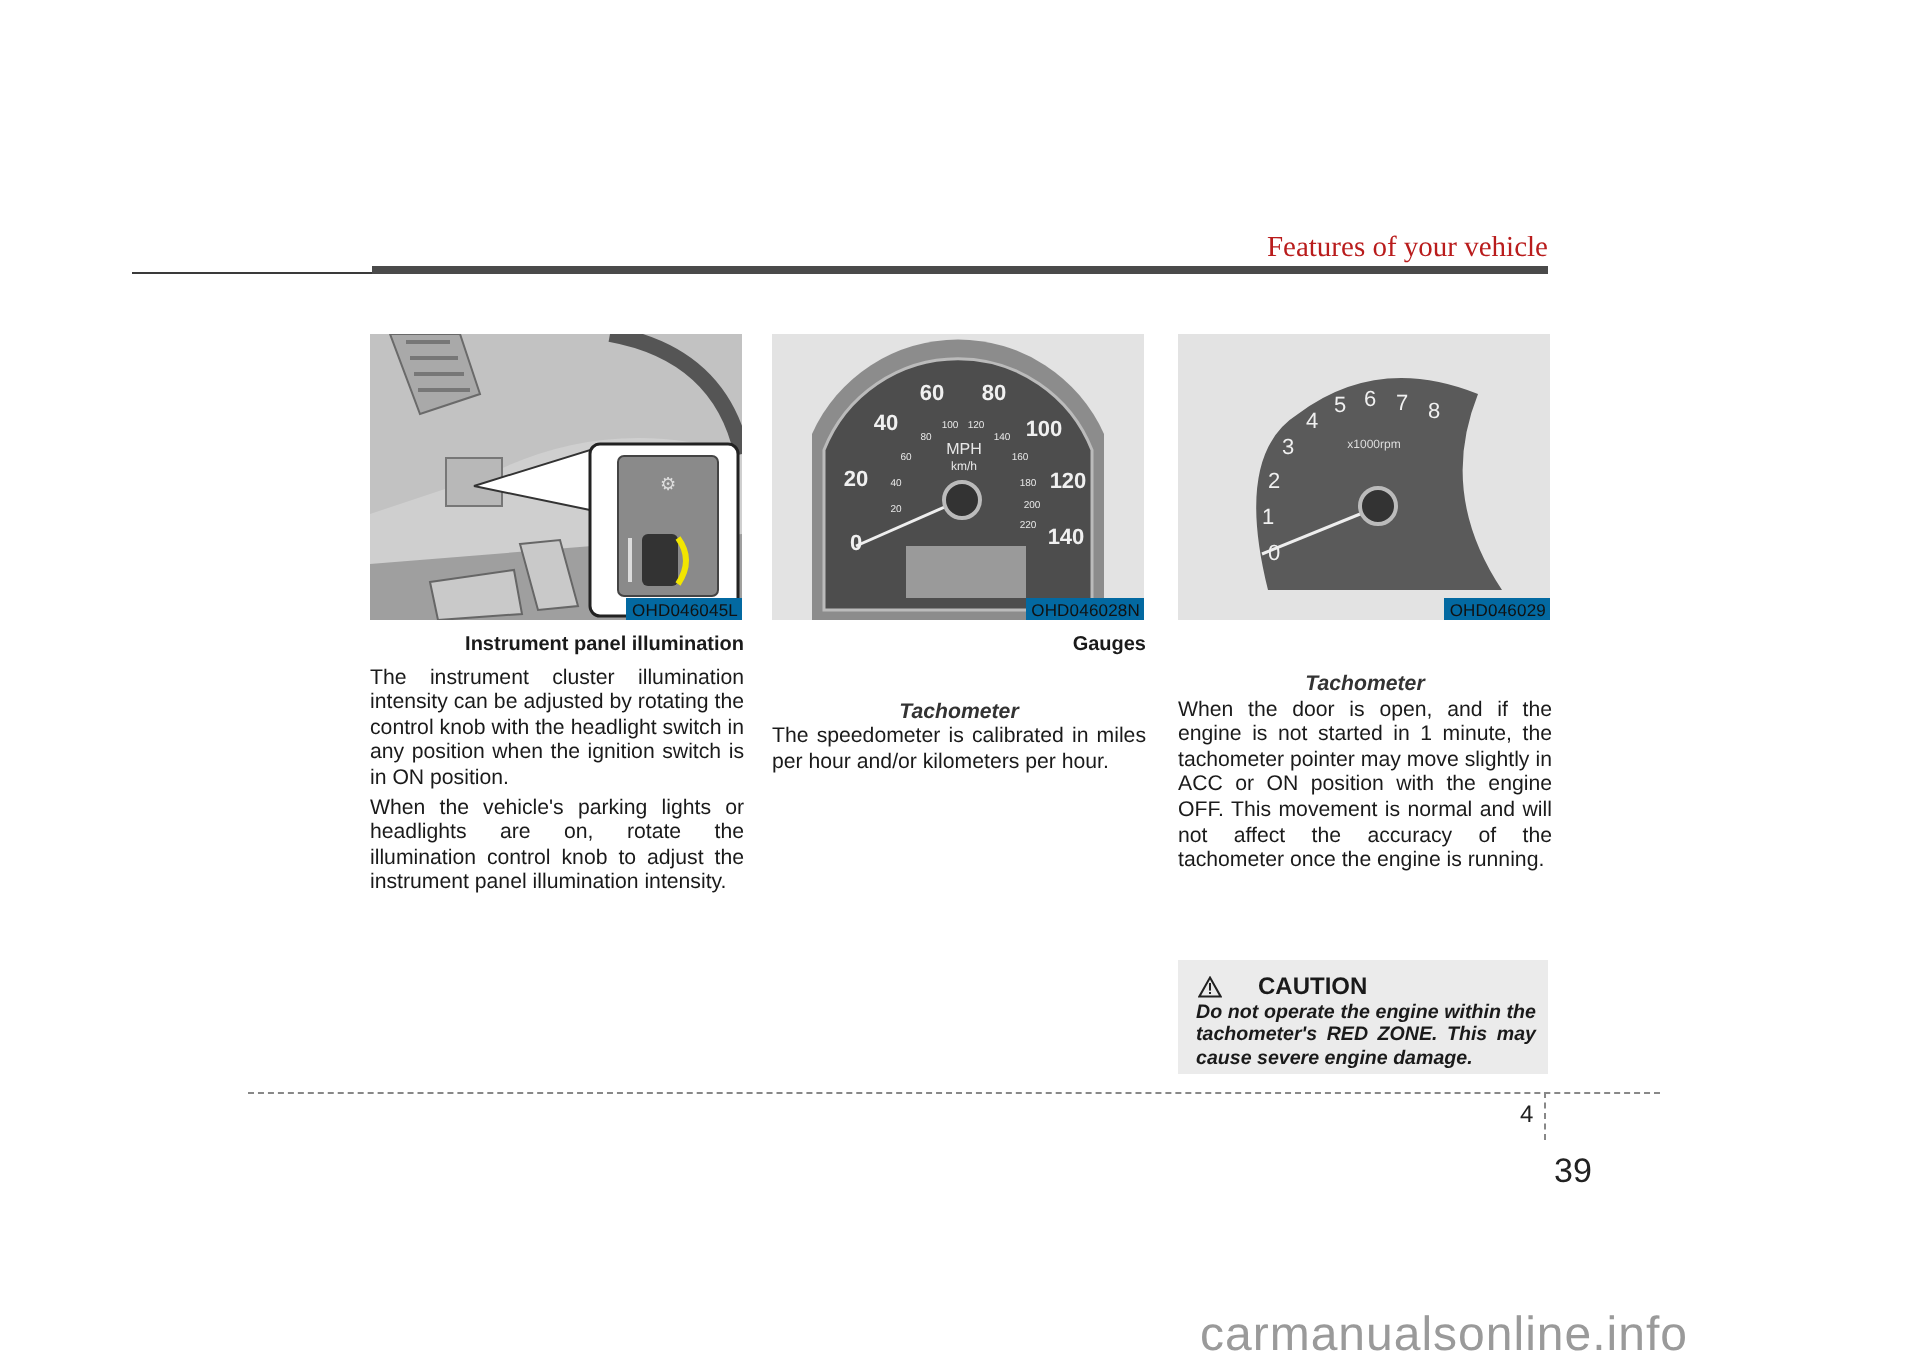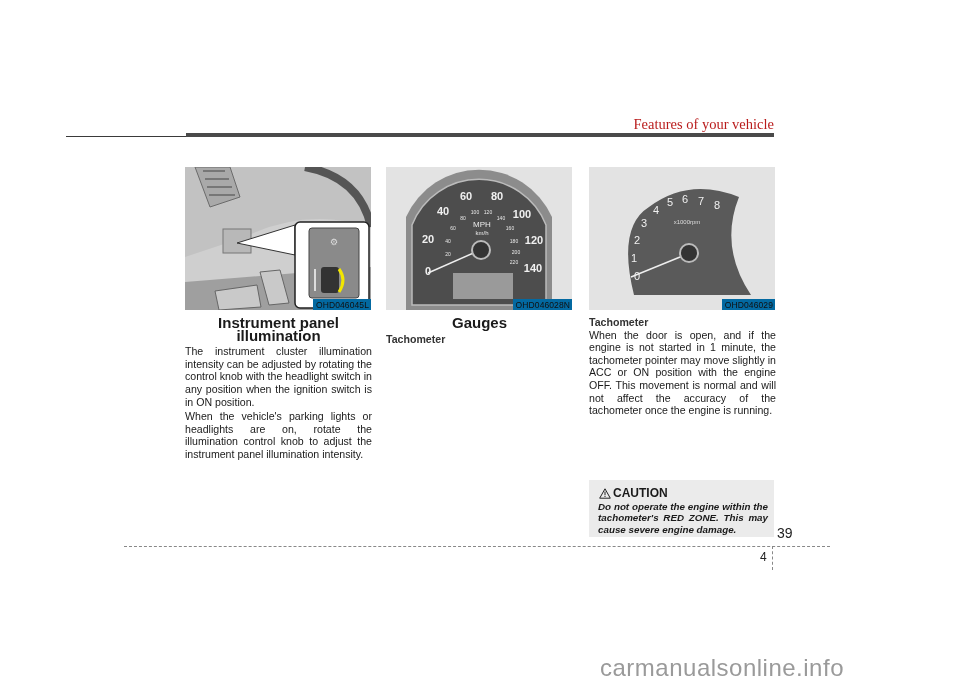--- a/index.html
+++ b/index.html
@@ -4,29 +4,29 @@
 <style>
   html, body { margin:0; padding:0; background:#ffffff; }
   body { width:960px; height:679px; position:relative; overflow:hidden; font-family:"Liberation Sans", sans-serif; color:#1a1a1a; }
   .header-title { position:absolute; right:186px; top:116px; font-family:"Liberation Serif", serif; font-size:14.5px; color:#b91c1c; }
   .rule-thin { position:absolute; left:66px; top:136px; width:146px; height:1px; background:#3a3a3a; }
   .rule-thick { position:absolute; left:186px; top:133px; width:588px; height:4px; background:#4a4a4a; }
   .figure { position:absolute; top:167px; height:143px; background:#e6e6e6; overflow:hidden; }
   .fig-label { position:absolute; bottom:0; right:0; background:#0369a1; font-size:8.5px; padding:1px 2px 0 3px; color:#111; letter-spacing:0.1px; }
   .col { position:absolute; top:316px; width:187px; font-size:10.6px; line-height:12.6px; text-align:justify; }
   .col p { margin:0 0 2px 0; }
-  .h-section { font-weight:bold; font-size:15px; margin:1px 0 3px 0; text-align:center; }
-  .h-sub { font-weight:bold; font-size:10.6px; color:#333; text-align:left; }
+  .h-section { font-weight:bold; font-size:10px; margin:1px 0 3px 0; text-align:right; }
+  .h-sub { font-style:italic; font-weight:bold; font-size:10.6px; color:#333; text-align:center;margin-top:20px; }
   .caution { position:absolute; left:589px; top:480px; width:185px; height:57px; background:#ebebeb; }
-  .caution-head { position:absolute; left:10px; top:6px; font-weight:bold; font-size:12px; display:flex; align-items:center; gap:2px; }
+  .caution-head { position:absolute; left:10px; top:6px; font-weight:bold; font-size:12px; display:flex; align-items:center; gap:18px; }
   .caution-body { position:absolute; left:9px; top:21px; width:170px; font-weight:bold; font-style:italic; font-size:9.8px; line-height:11.4px; text-align:justify; }
   .dash-rule { position:absolute; left:124px; top:546px; width:706px; height:0; border-top:1px dashed #888; }
   .dash-vert { position:absolute; left:772px; top:546px; height:24px; width:0; border-left:1px dashed #888; }
   .page-chapter { position:absolute; left:760px; top:550px; font-size:12px; color:#222; }
-  .page-num { position:absolute; left:777px; top:525px; font-size:14px; color:#222;text-align:center; }
+  .page-num { position:absolute; left:777px; top:576px; font-size:17px; color:#222;text-align:center; }
   .watermark { position:absolute; left:600px; top:654px; font-size:24px; color:#9a9a9a; letter-spacing:0.5px; }
 </style>
 </head>
 <body>
 
 <div>
   <div class="header-title">Features of your vehicle</div>
   <div class="rule-thin"></div>
   <div class="rule-thick"></div>
 </div>
@@ -114,20 +114,21 @@
 
 <div class="col" style="left:185px;">
   <div class="h-section">Instrument panel illumination</div>
   <p>The instrument cluster illumination intensity can be adjusted by rotating the control knob with the headlight switch in any position when the ignition switch is in ON position.</p>
   <p>When the vehicle's parking lights or headlights are on, rotate the illumination control knob to adjust the instrument panel illumination intensity.</p>
 </div>
 
 <div class="col" style="left:386px;">
   <div class="h-section">Gauges</div>
   <div class="h-sub">Tachometer</div>
+  <p>The speedometer is calibrated in miles per hour and/or kilometers per hour.</p>
 </div>
 
 <div class="col" style="left:589px;">
   <div class="h-sub">Tachometer</div>
   <p>When the door is open, and if the engine is not started in 1 minute, the tachometer pointer may move slightly in ACC or ON position with the engine OFF. This movement is normal and will not affect the accuracy of the tachometer once the engine is running.</p>
 </div>
 
 <div class="caution">
   <div class="caution-head">
     <svg width="12" height="11" viewBox="0 0 12 11">

